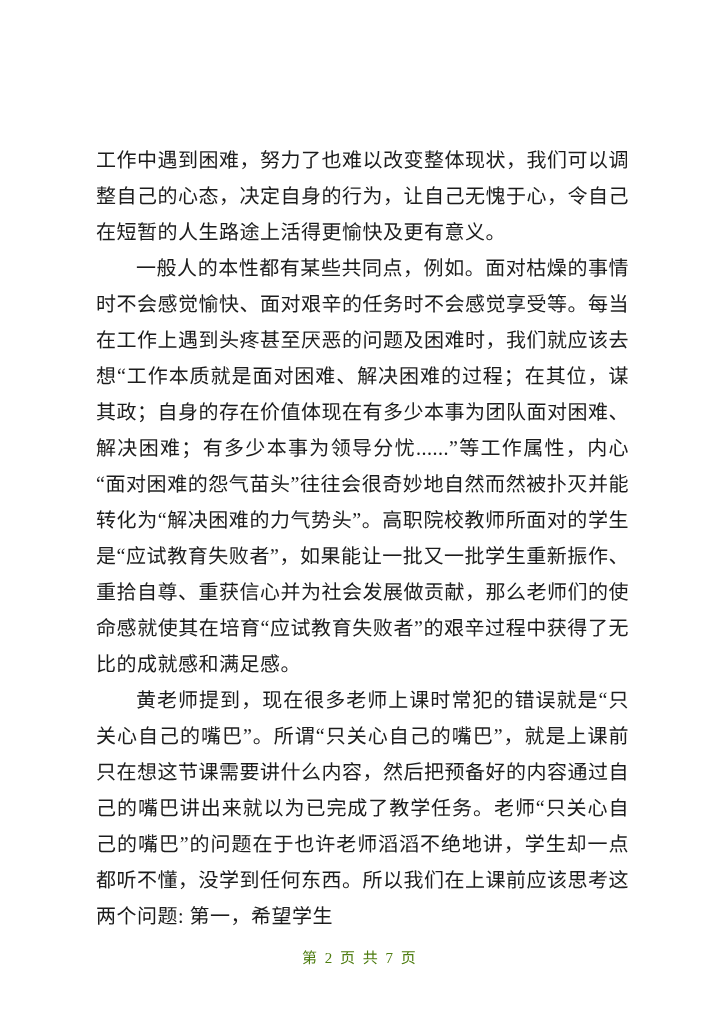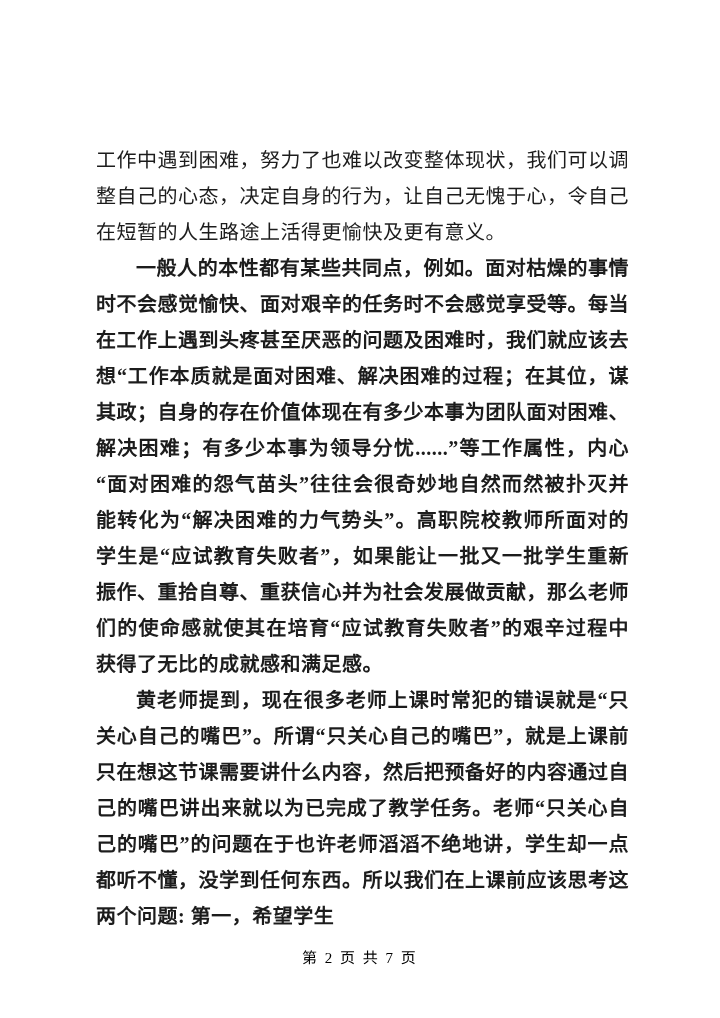--- a/index.html
+++ b/index.html
@@ -27,34 +27,33 @@
       line-height: 36px;
       text-align: justify;
       letter-spacing: 0.5px;
     }
     .content p {
       margin: 0;
       padding: 0;
     }
     .content p.indent {
       text-indent: 2em;
-      font-weight: bold;
     }
     .heading {
       
       font-weight: normal;
     }
     .page-footer {
       position: absolute;
       left: 0;
       top: 934px;
       width: 100%;
       text-align: center;
       font-size: 15px;
-      color: #000000;
+      color: #4d7c0f;
       letter-spacing: 2px;
       font-family: "Liberation Serif", "DejaVu Serif", serif;
     }
   </style>
 </head>
 <body>
 
 <div class="page">
 
   <div class="content">

